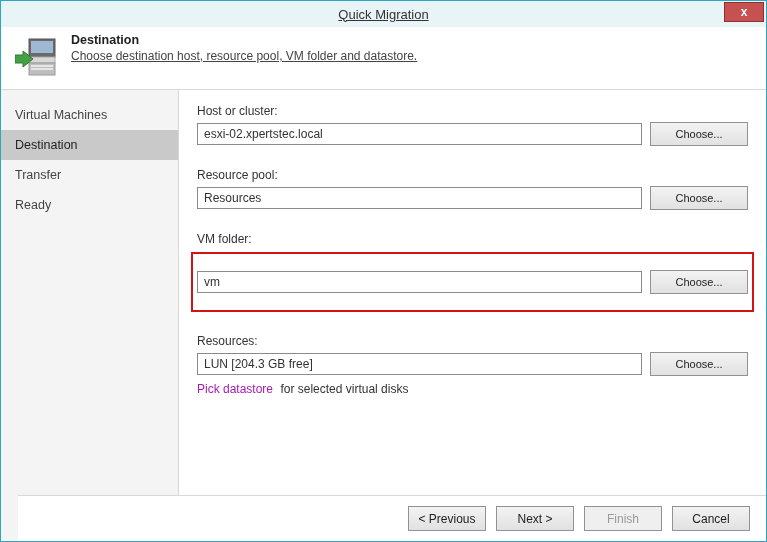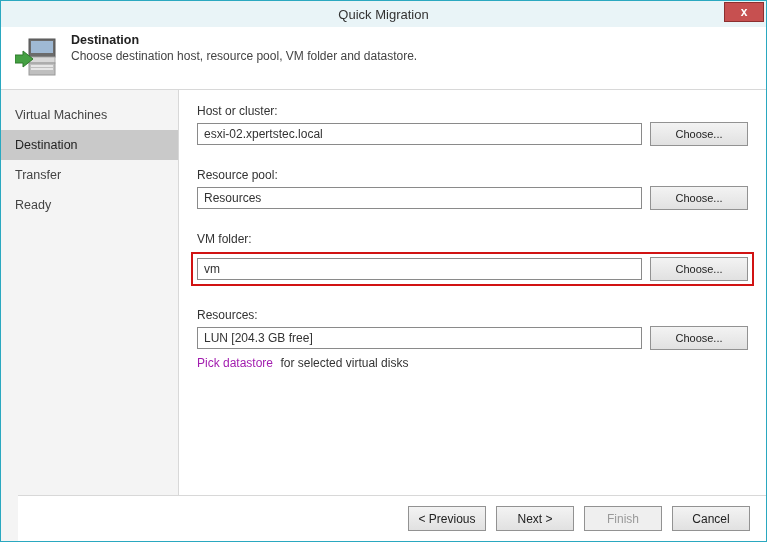--- a/index.html
+++ b/index.html
@@ -14,20 +14,21 @@
     position: relative;
     color: #333;
   }
   
   .titlebar {
     height: 26px;
     background: #e9f4f7;
     display:flex;
     align-items:center;
     position:relative;
+    text-decoration:underline;
   }
   .titlebar .title {
     flex:1;
     text-align:center;
     font-size:13px;
     color:#333;
   }
   .titlebar .close {
     width:40px;
     height:20px;
@@ -62,20 +63,21 @@
   .header h1 {
     margin:0;
     font-size:12.5px;
     font-weight:bold;
     color:#222;
   }
   .header p {
     margin:2px 0 0 0;
     font-size:12px;
     color:#444;
+    text-decoration:underline;
   }
   
   .body {
     display:flex;
     height: calc(100% - 26px - 58px); 
   }
   .sidebar {
     width:178px;
     background:#f4f4f4;
     border-right:1px solid #d8d8d8;
@@ -114,21 +116,21 @@
     height:24px;
     border:1px solid #929292;
     background:#eaeaea;
     background:linear-gradient(#f3f3f3,#e1e1e1);
     font-size:11px;
     color:#222;
     cursor:pointer;
   }
   .vm-highlight {
     border:2px solid #d11313;
-    padding:3px 4px;
+    padding:16px 4px;
     margin:-6px -6px 22px -6px;
   }
   .link {
     color:#a21caf;
     cursor:pointer;
   }
   .hint-row { margin-top:6px; font-size:12px; color:#333; }
   .hint-row .link { margin-right:4px; }
   
   .footer {

